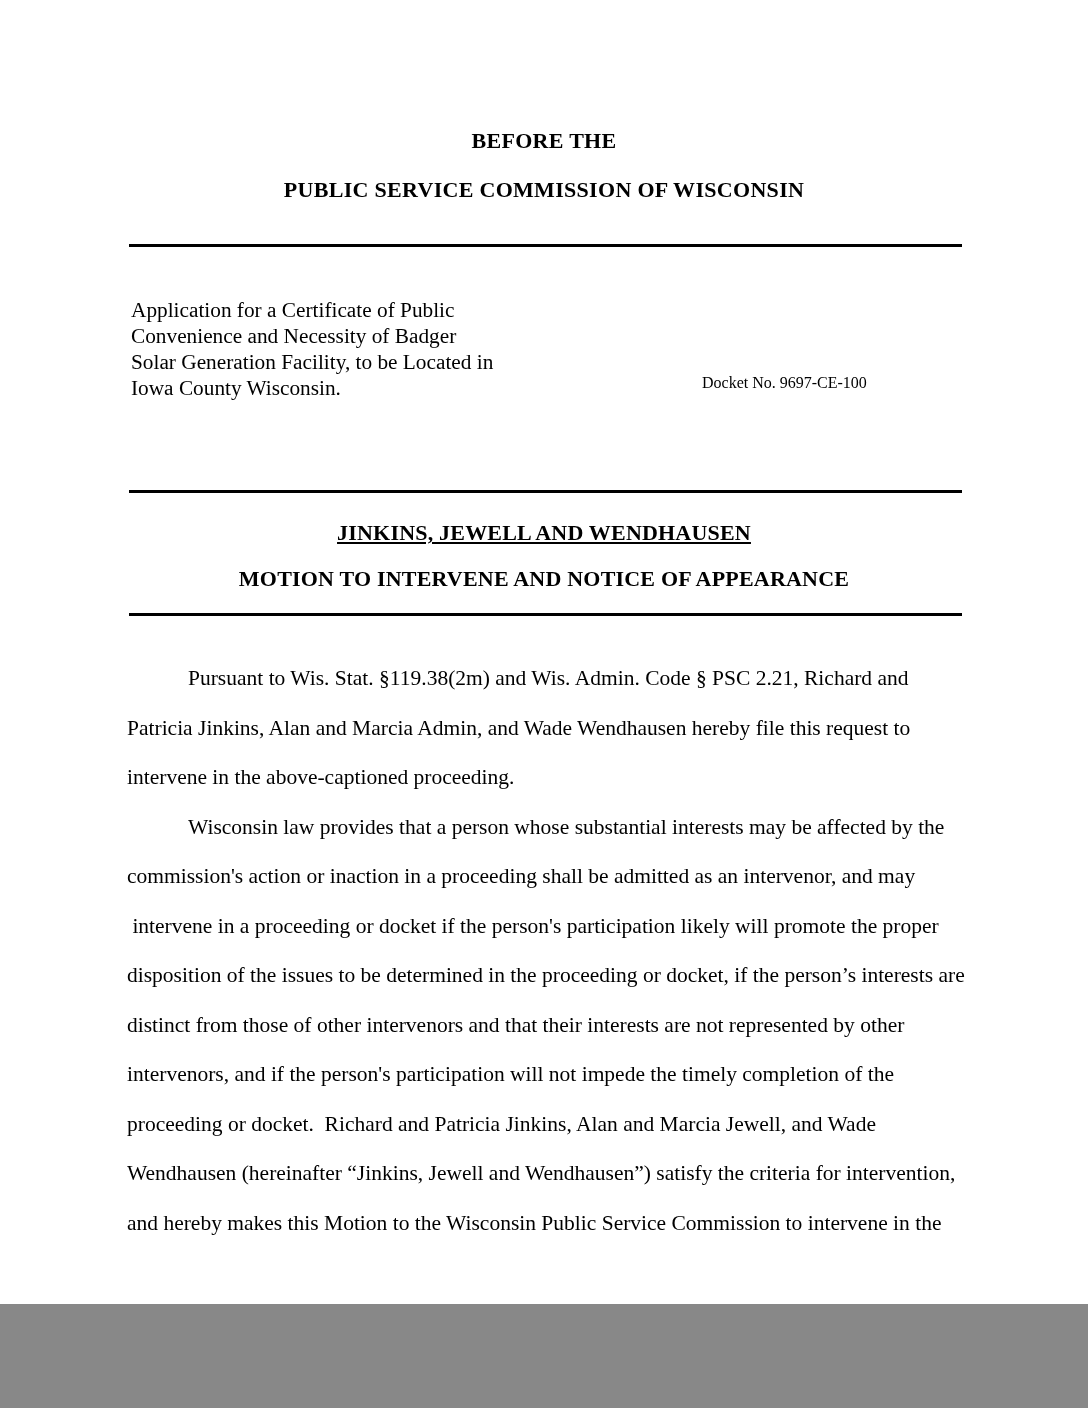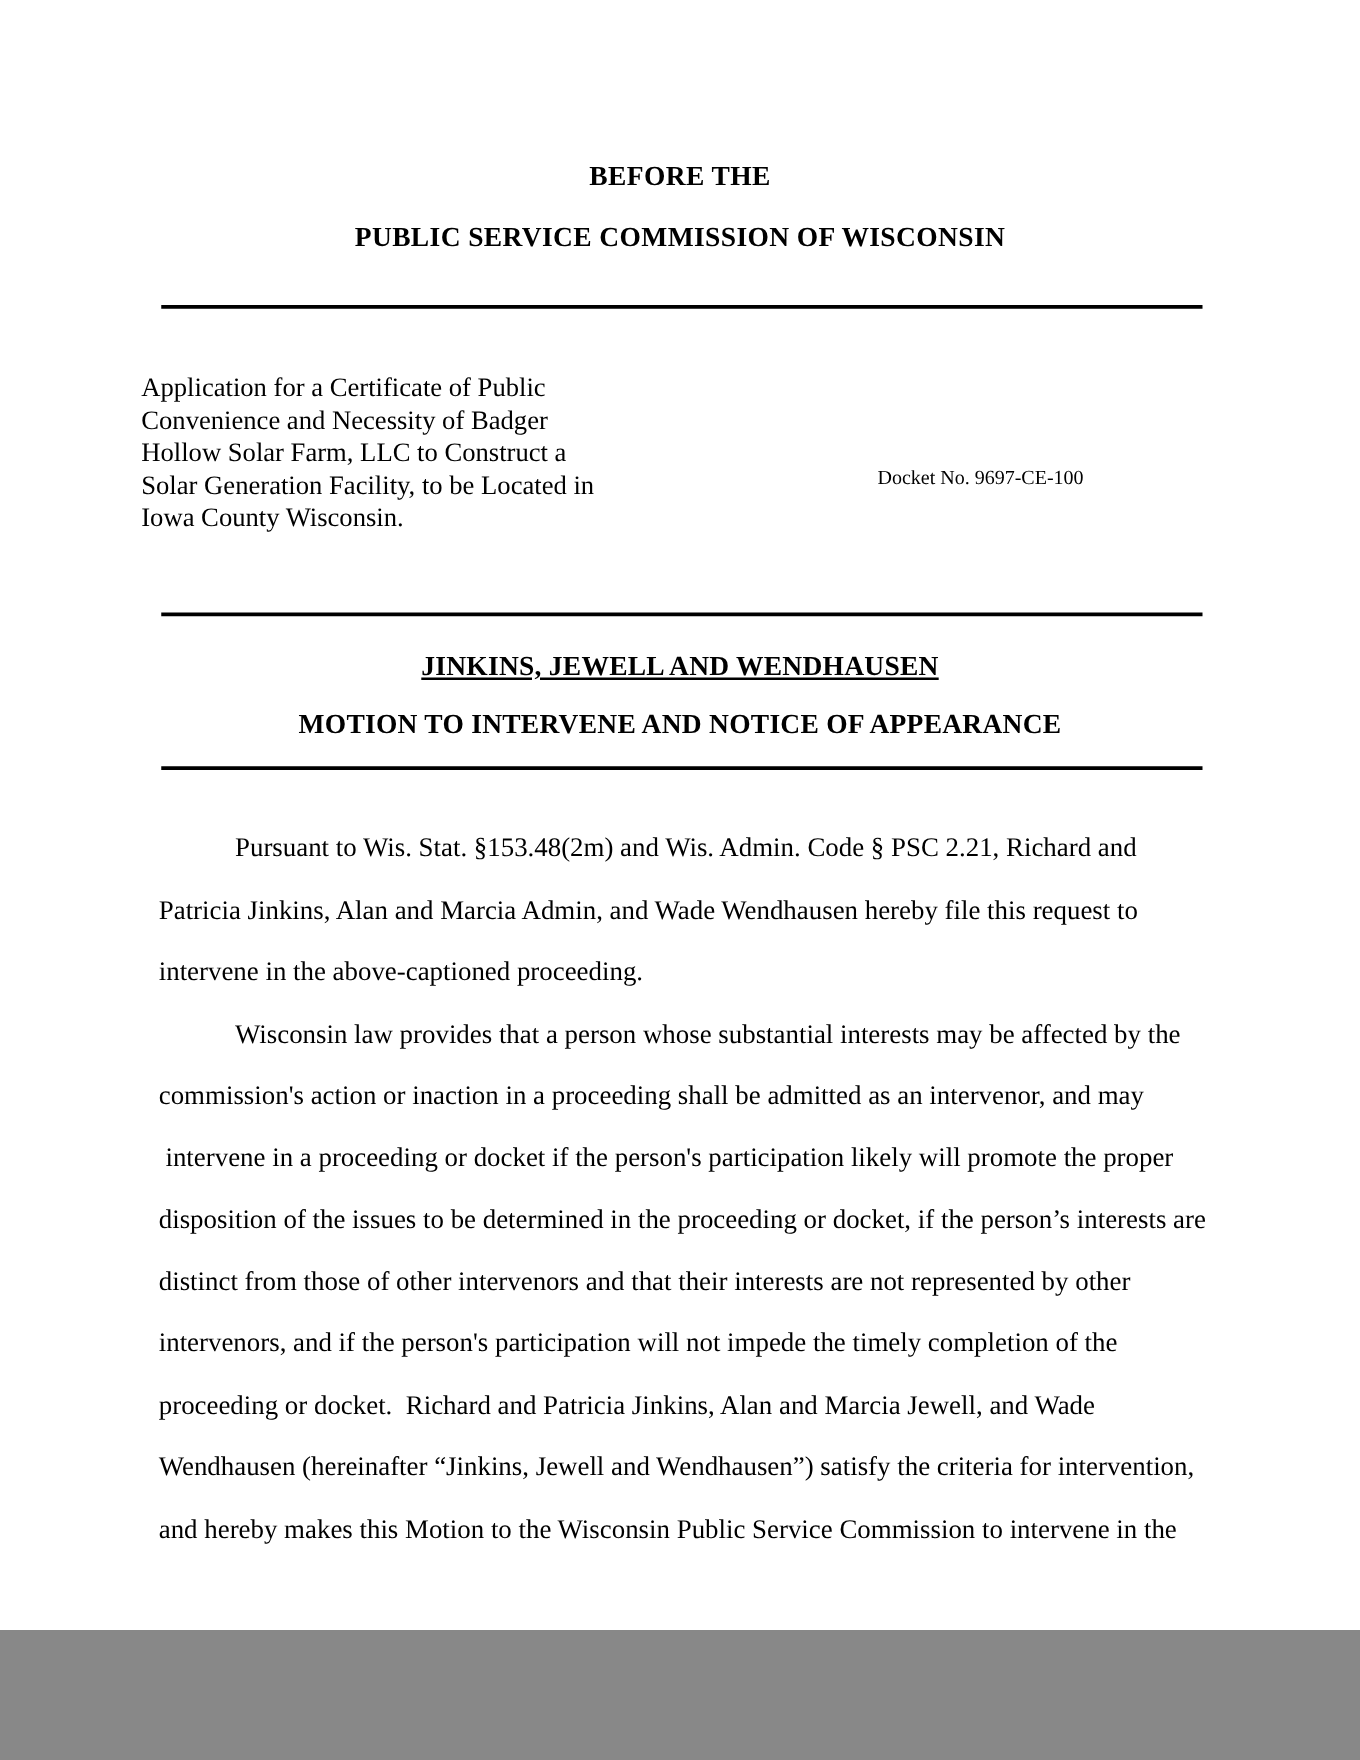--- a/index.html
+++ b/index.html
@@ -36,21 +36,21 @@
     left: 129px;
     width: 833px;
     height: 3px;
     background: var(--rule, #000000);
   }
   .rule1 { top: 244px; }
   .rule2 { top: 490px; }
   .rule3 { top: 613px; }
   .caption {
     position: absolute;
-    left: 113px;
+    left: 131px;
     top: 297px;
     width: 470px;
     font-size: 21.3px;
     line-height: 26px;
   }
   .cap-line { white-space: pre; }
   .docket {
     position: absolute;
     left: 702px;
     top: 374px;
@@ -80,40 +80,39 @@
   <div class="center bold h2">PUBLIC SERVICE COMMISSION OF WISCONSIN</div>
 
   <div class="rule rule1"></div>
 
   <div class="caption">
 
       <div class="cap-line">Application for a Certificate of Public</div>
 
       <div class="cap-line">Convenience and Necessity of Badger</div>
 
-      <div class="cap-line">Hollow Solar Farm, LLC to Construct a</div>
 
       <div class="cap-line">Solar Generation Facility, to be Located in</div>
 
       <div class="cap-line">Iowa County Wisconsin.</div>
     </div>
 
   <div class="docket">Docket No. 9697-CE-100</div>
 
   <div class="rule rule2"></div>
 
   <div class="center bold t1">JINKINS, JEWELL AND WENDHAUSEN</div>
 
   <div class="center bold t2">MOTION TO INTERVENE AND NOTICE OF APPEARANCE</div>
 
   <div class="rule rule3"></div>
 
   <div class="body-text">
 
-      <div class="bline indent">Pursuant to Wis. Stat. §153.48(2m) and Wis. Admin. Code § PSC 2.21, Richard and</div>
+      <div class="bline indent">Pursuant to Wis. Stat. §119.38(2m) and Wis. Admin. Code § PSC 2.21, Richard and</div>
 
       <div class="bline">Patricia Jinkins, Alan and Marcia Admin, and Wade Wendhausen hereby file this request to</div>
 
       <div class="bline">intervene in the above-captioned proceeding.</div>
 
       <div class="bline indent">Wisconsin law provides that a person whose substantial interests may be affected by the</div>
 
       <div class="bline">commission's action or inaction in a proceeding shall be admitted as an intervenor, and may</div>
 
       <div class="bline"> intervene in a proceeding or docket if the person's participation likely will promote the proper</div>

